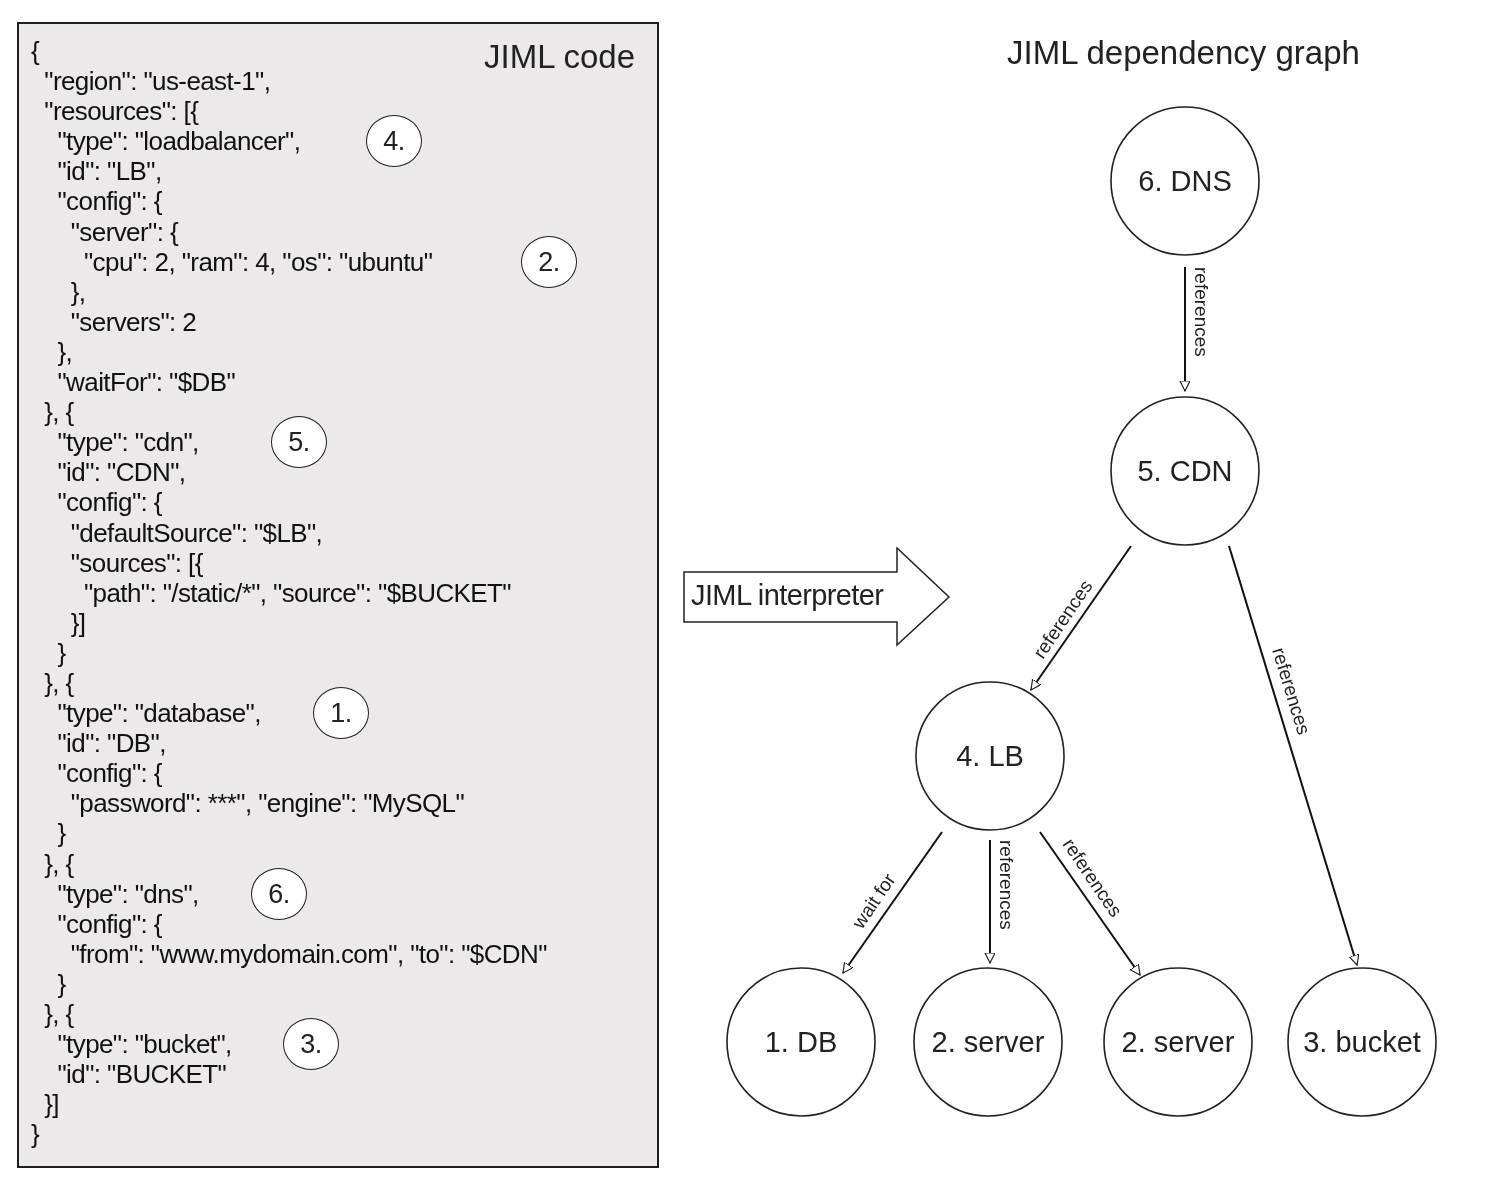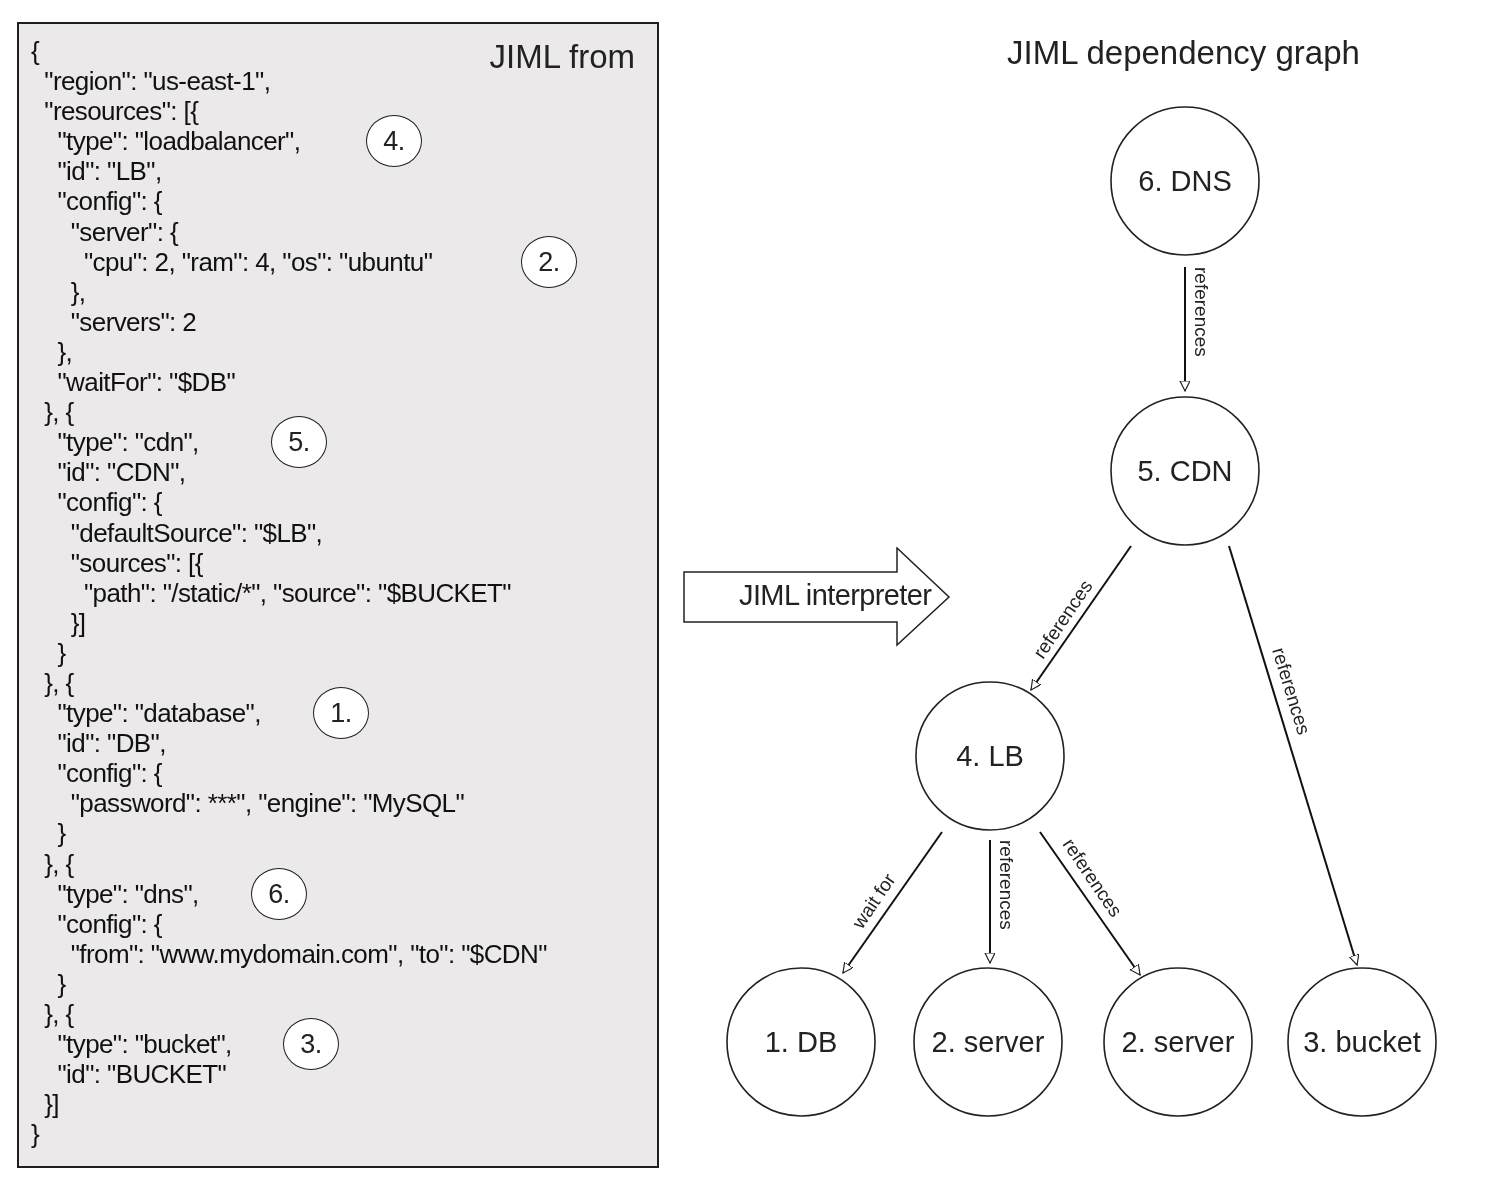--- a/index.html
+++ b/index.html
@@ -13,32 +13,32 @@
   .code-line { position: relative; height: 30.1px; line-height: 30px; font-size: 26px;
                white-space: pre; letter-spacing: -0.6px; color: #111; }
   .step-badge { position: absolute; width: 56px; height: 52px; border: 1.6px solid #1e1e1e;
                 border-radius: 50%; background: #ffffff; box-sizing: border-box;
                 display: flex; align-items: center; justify-content: center;
                 font-size: 27px; color: #222; letter-spacing: -0.5px; }
 
   .interp { position: absolute; left: 683px; top: 547px; }
   .interp svg { display: block; }
   .interp-label { position: absolute; left: 8px; top: 32px; font-size: 29px; color: #222;
-                  letter-spacing: -0.6px; white-space: nowrap; margin-left: 48px; }
+                  letter-spacing: -0.6px; white-space: nowrap; }
 
   .graph-title { position: absolute; left: 1007px; top: 34px; font-size: 33px; color: #222; white-space: nowrap; }
   .graph { position: absolute; left: 0; top: 0; }
   .node-label { font-family: "Liberation Sans", sans-serif; font-size: 29px; fill: #222; }
   .edge-label { font-family: "Liberation Sans", sans-serif; font-size: 19px; fill: #222; }
 </style>
 </head>
 <body>
 
 <div class="code-panel">
-  <div class="code-title">JIML from</div>
+  <div class="code-title">JIML code</div>
   <ul class="code-lines" id="code-lines">
       <li class="code-line"><span>{</span></li>
       <li class="code-line"><span>  "region": "us-east-1",</span></li>
       <li class="code-line"><span>  "resources": [{</span></li>
       <li class="code-line"><span>    "type": "loadbalancer",</span><div class="step-badge" style="left: 335px; top: -11px;">4.</div></li>
       <li class="code-line"><span>    "id": "LB",</span></li>
       <li class="code-line"><span>    "config": {</span></li>
       <li class="code-line"><span>      "server": {</span></li>
       <li class="code-line"><span>        "cpu": 2, "ram": 4, "os": "ubuntu"</span><div class="step-badge" style="left: 490px; top: -11px;">2.</div></li>
       <li class="code-line"><span>      },</span></li>

